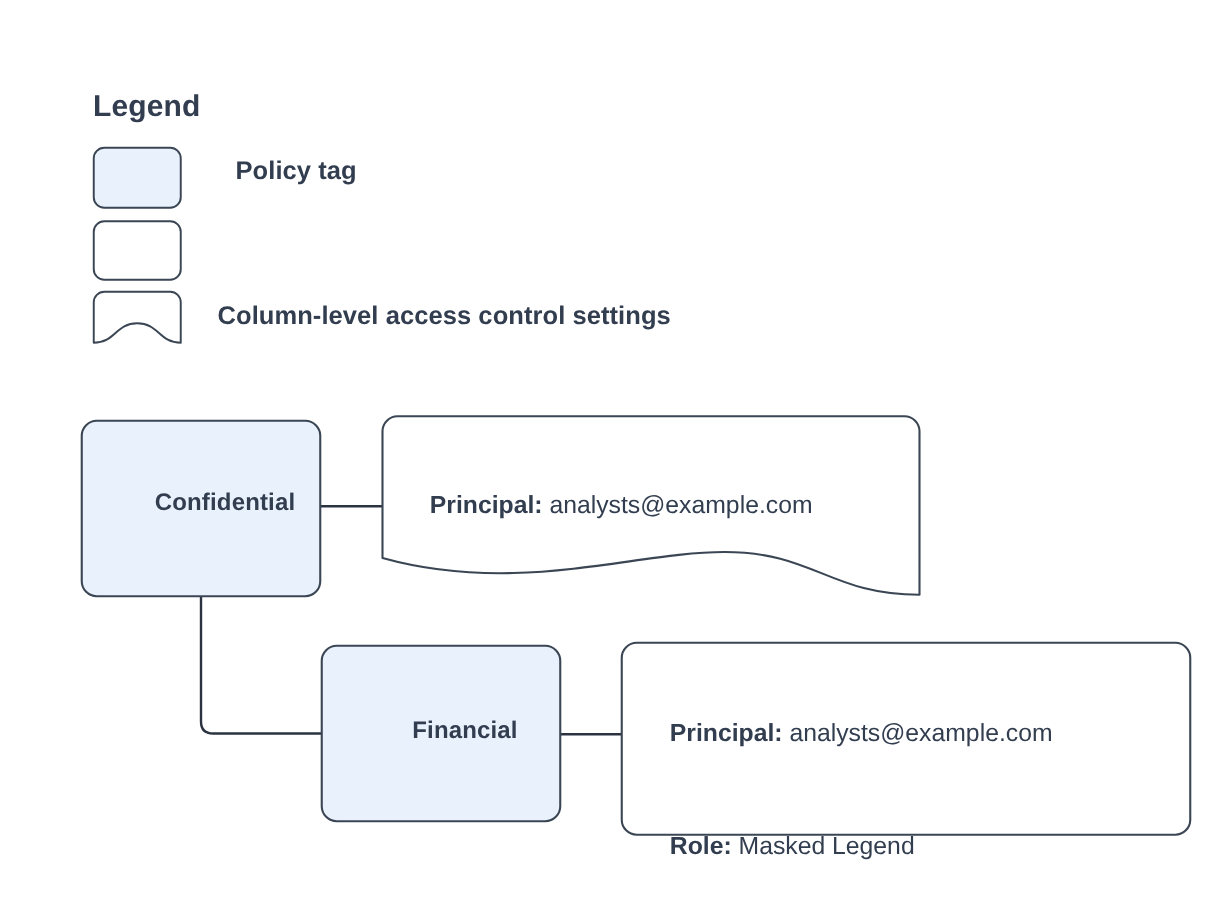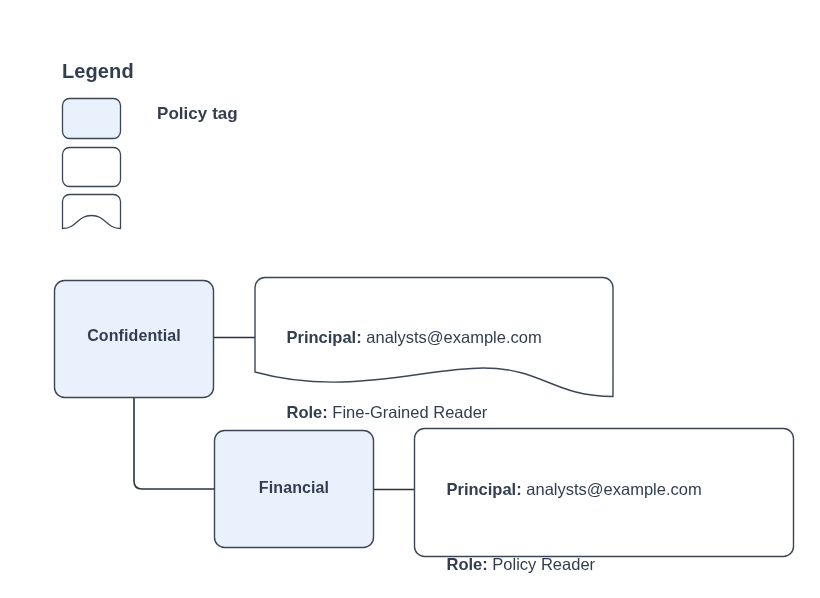--- a/index.html
+++ b/index.html
@@ -57,20 +57,21 @@
   }
   .legend-label.l0 { top: 105px; margin-left: 12px; }
   .legend-label.l1 { top: 154px; }
   .legend-label.l2 { top: 202px; }
 
   .node-label {
     font-size: 16px;
     font-weight: bold;
     text-align: center;
     letter-spacing: 0.1px;
+    padding-left: 16px;
   }
   .node-label.confidential {
     left: 40px;
     top: 328px;
     width: 160px;
   }
   .node-label.financial {
     left: 200px;
     top: 480px;
     width: 160px;
@@ -136,36 +137,34 @@
              L 241 287.5
              A 10 10 0 0 1 251 277.5
              Z" fill="#ffffff" stroke="#3b4654" stroke-width="1.4" stroke-linejoin="round"></path>
 
     <rect x="400.5" y="428.5" width="379" height="128" rx="10" ry="10" fill="#ffffff" stroke="#3b4654" stroke-width="1.4"></rect>
   </svg>
 
   <div class="txt legend-title">Legend</div>
 
   <div class="txt legend-label l0">Policy tag</div>
+  <div class="txt legend-label l2">Column-level access control settings</div>
 
   <div class="txt node-label confidential">Confidential</div>
   <div class="txt node-label financial">Financial</div>
 
   <div class="callout-text" id="callout-confidential-text">
     <span class="row">
       <span class="k">Principal:</span><span class="v"> analysts@example.com</span>
     </span>
-    <span class="row">
-      <span class="k">Role:</span><span class="v"> Fine-Grained Reader</span>
-    </span>
   </div>
 
   <div class="callout-text" id="callout-financial-text">
     <span class="row">
       <span class="k">Principal:</span><span class="v"> analysts@example.com</span>
     </span>
     <span class="row">
-      <span class="k">Role:</span><span class="v"> Policy Reader</span>
+      <span class="k">Role:</span><span class="v"> Masked Legend</span>
     </span>
 
   </div>
 
 </div>
 
 </body></html>

